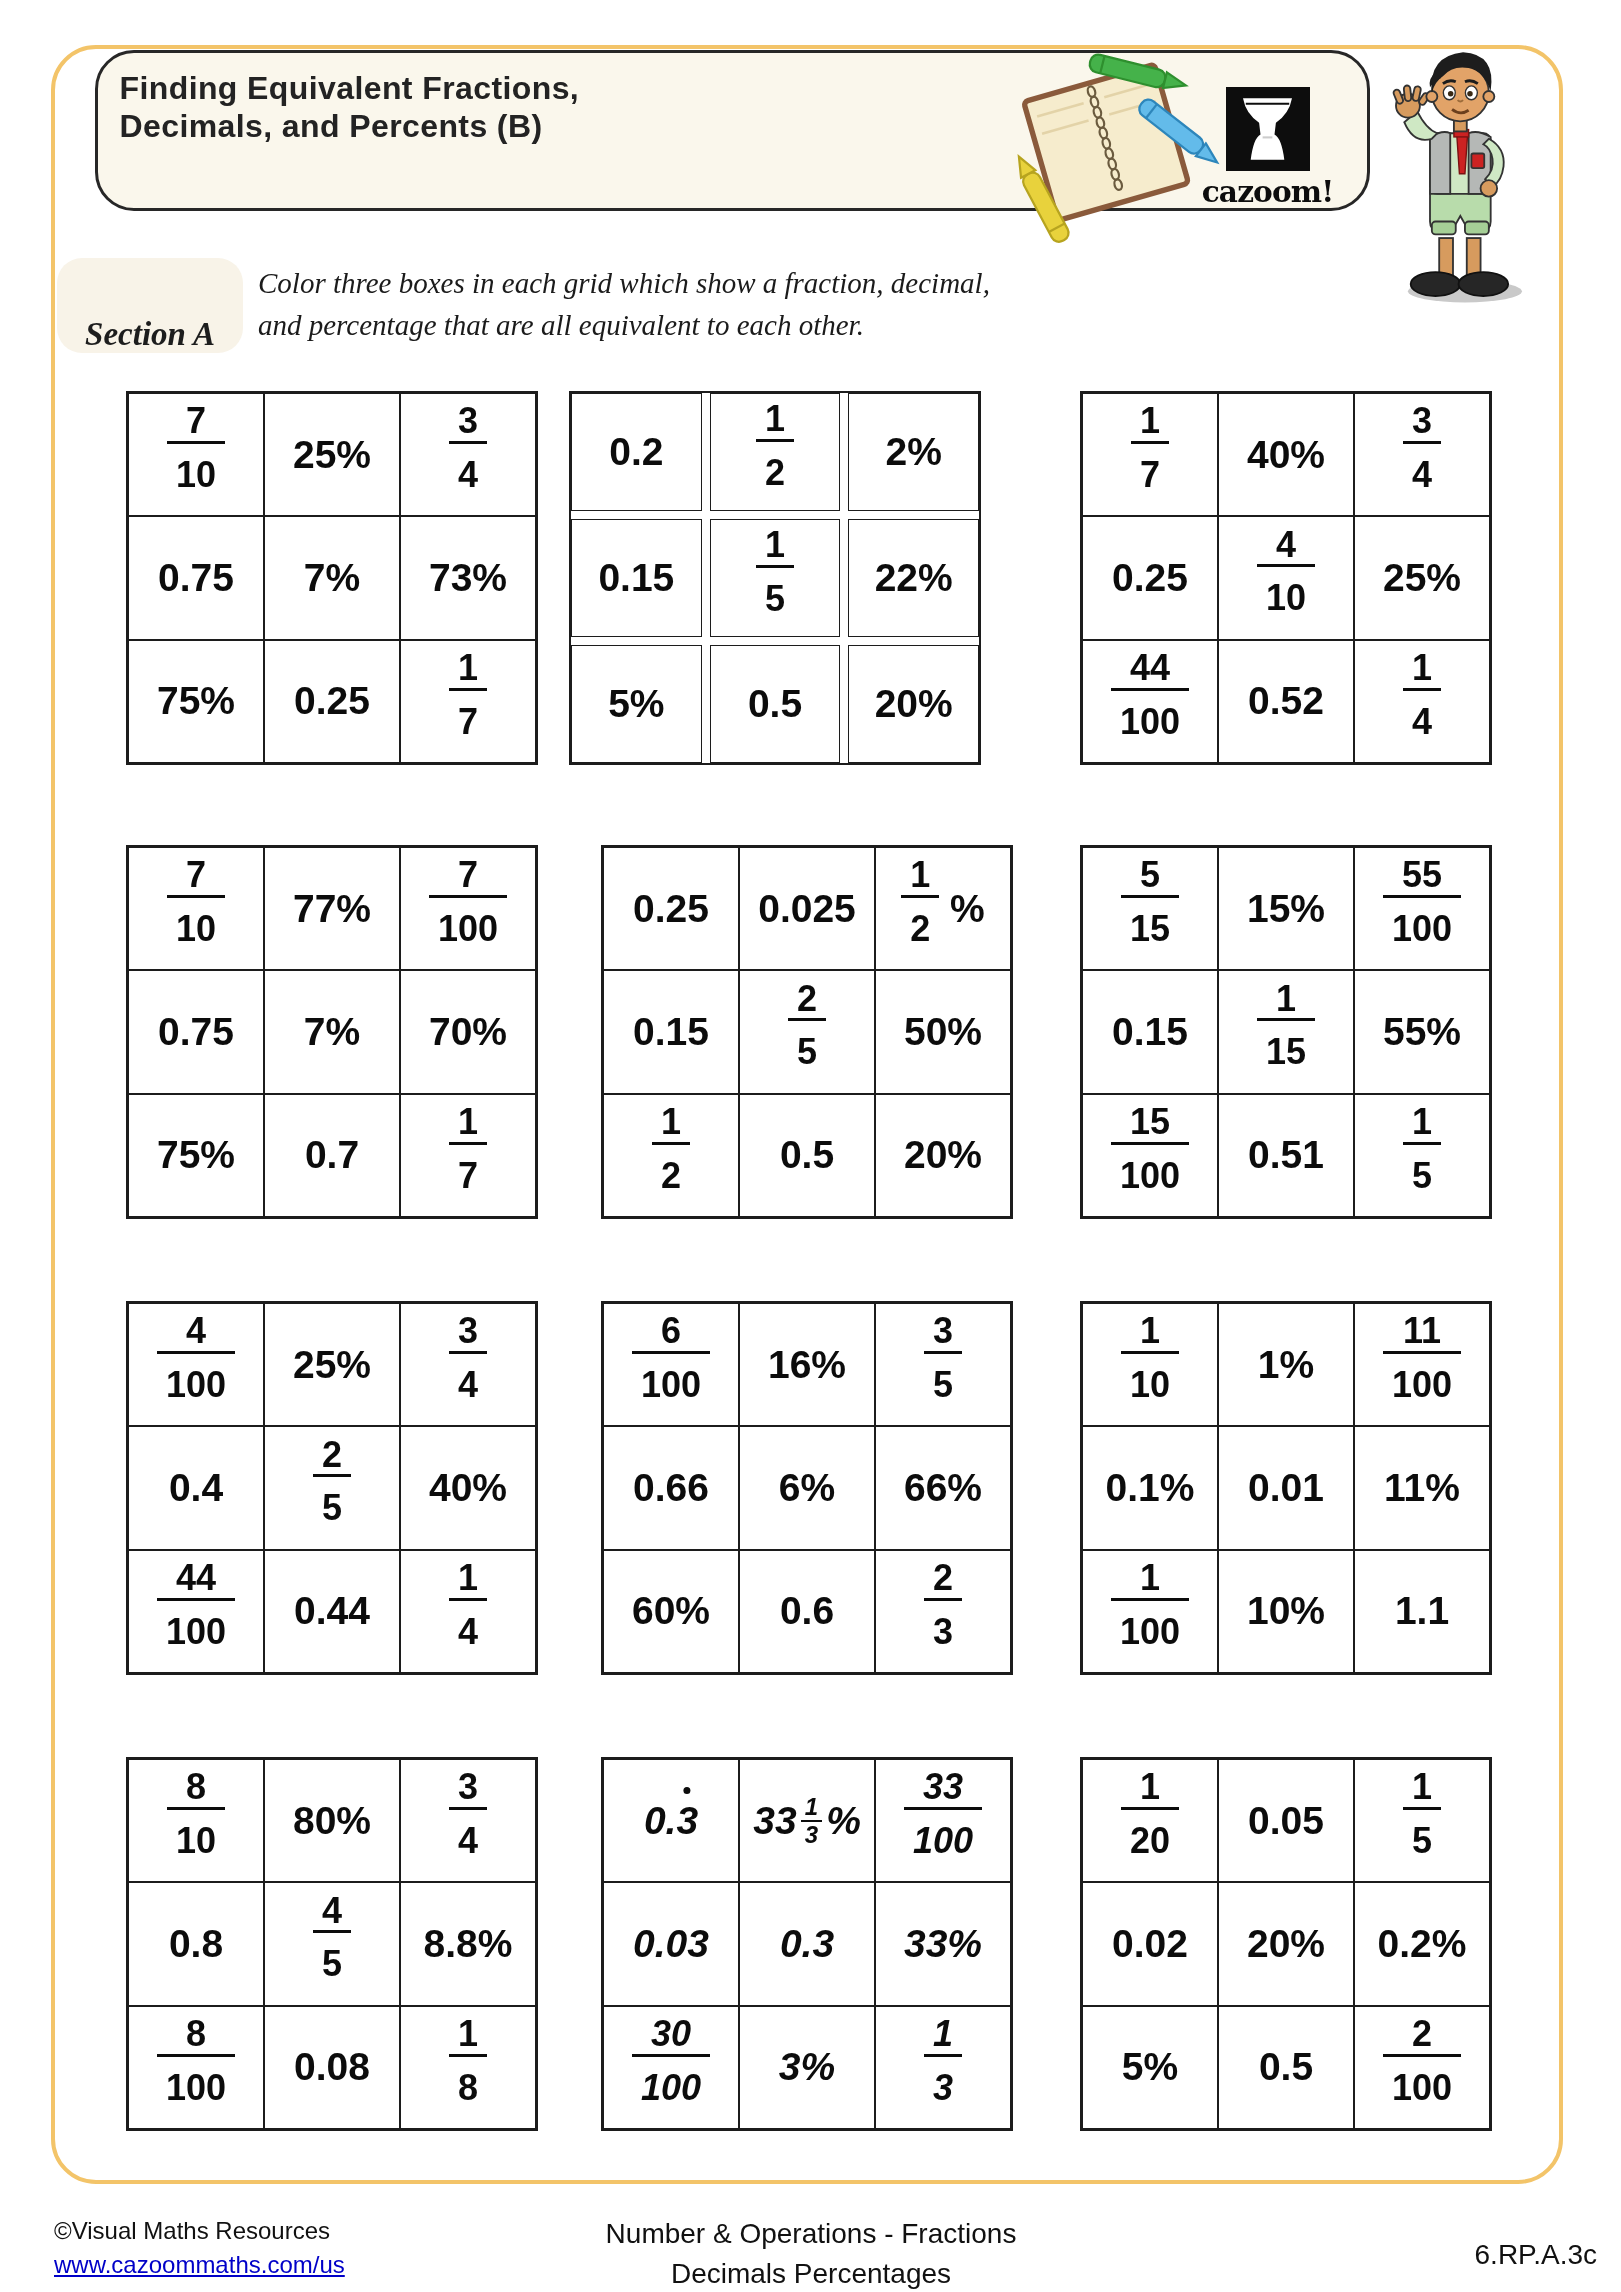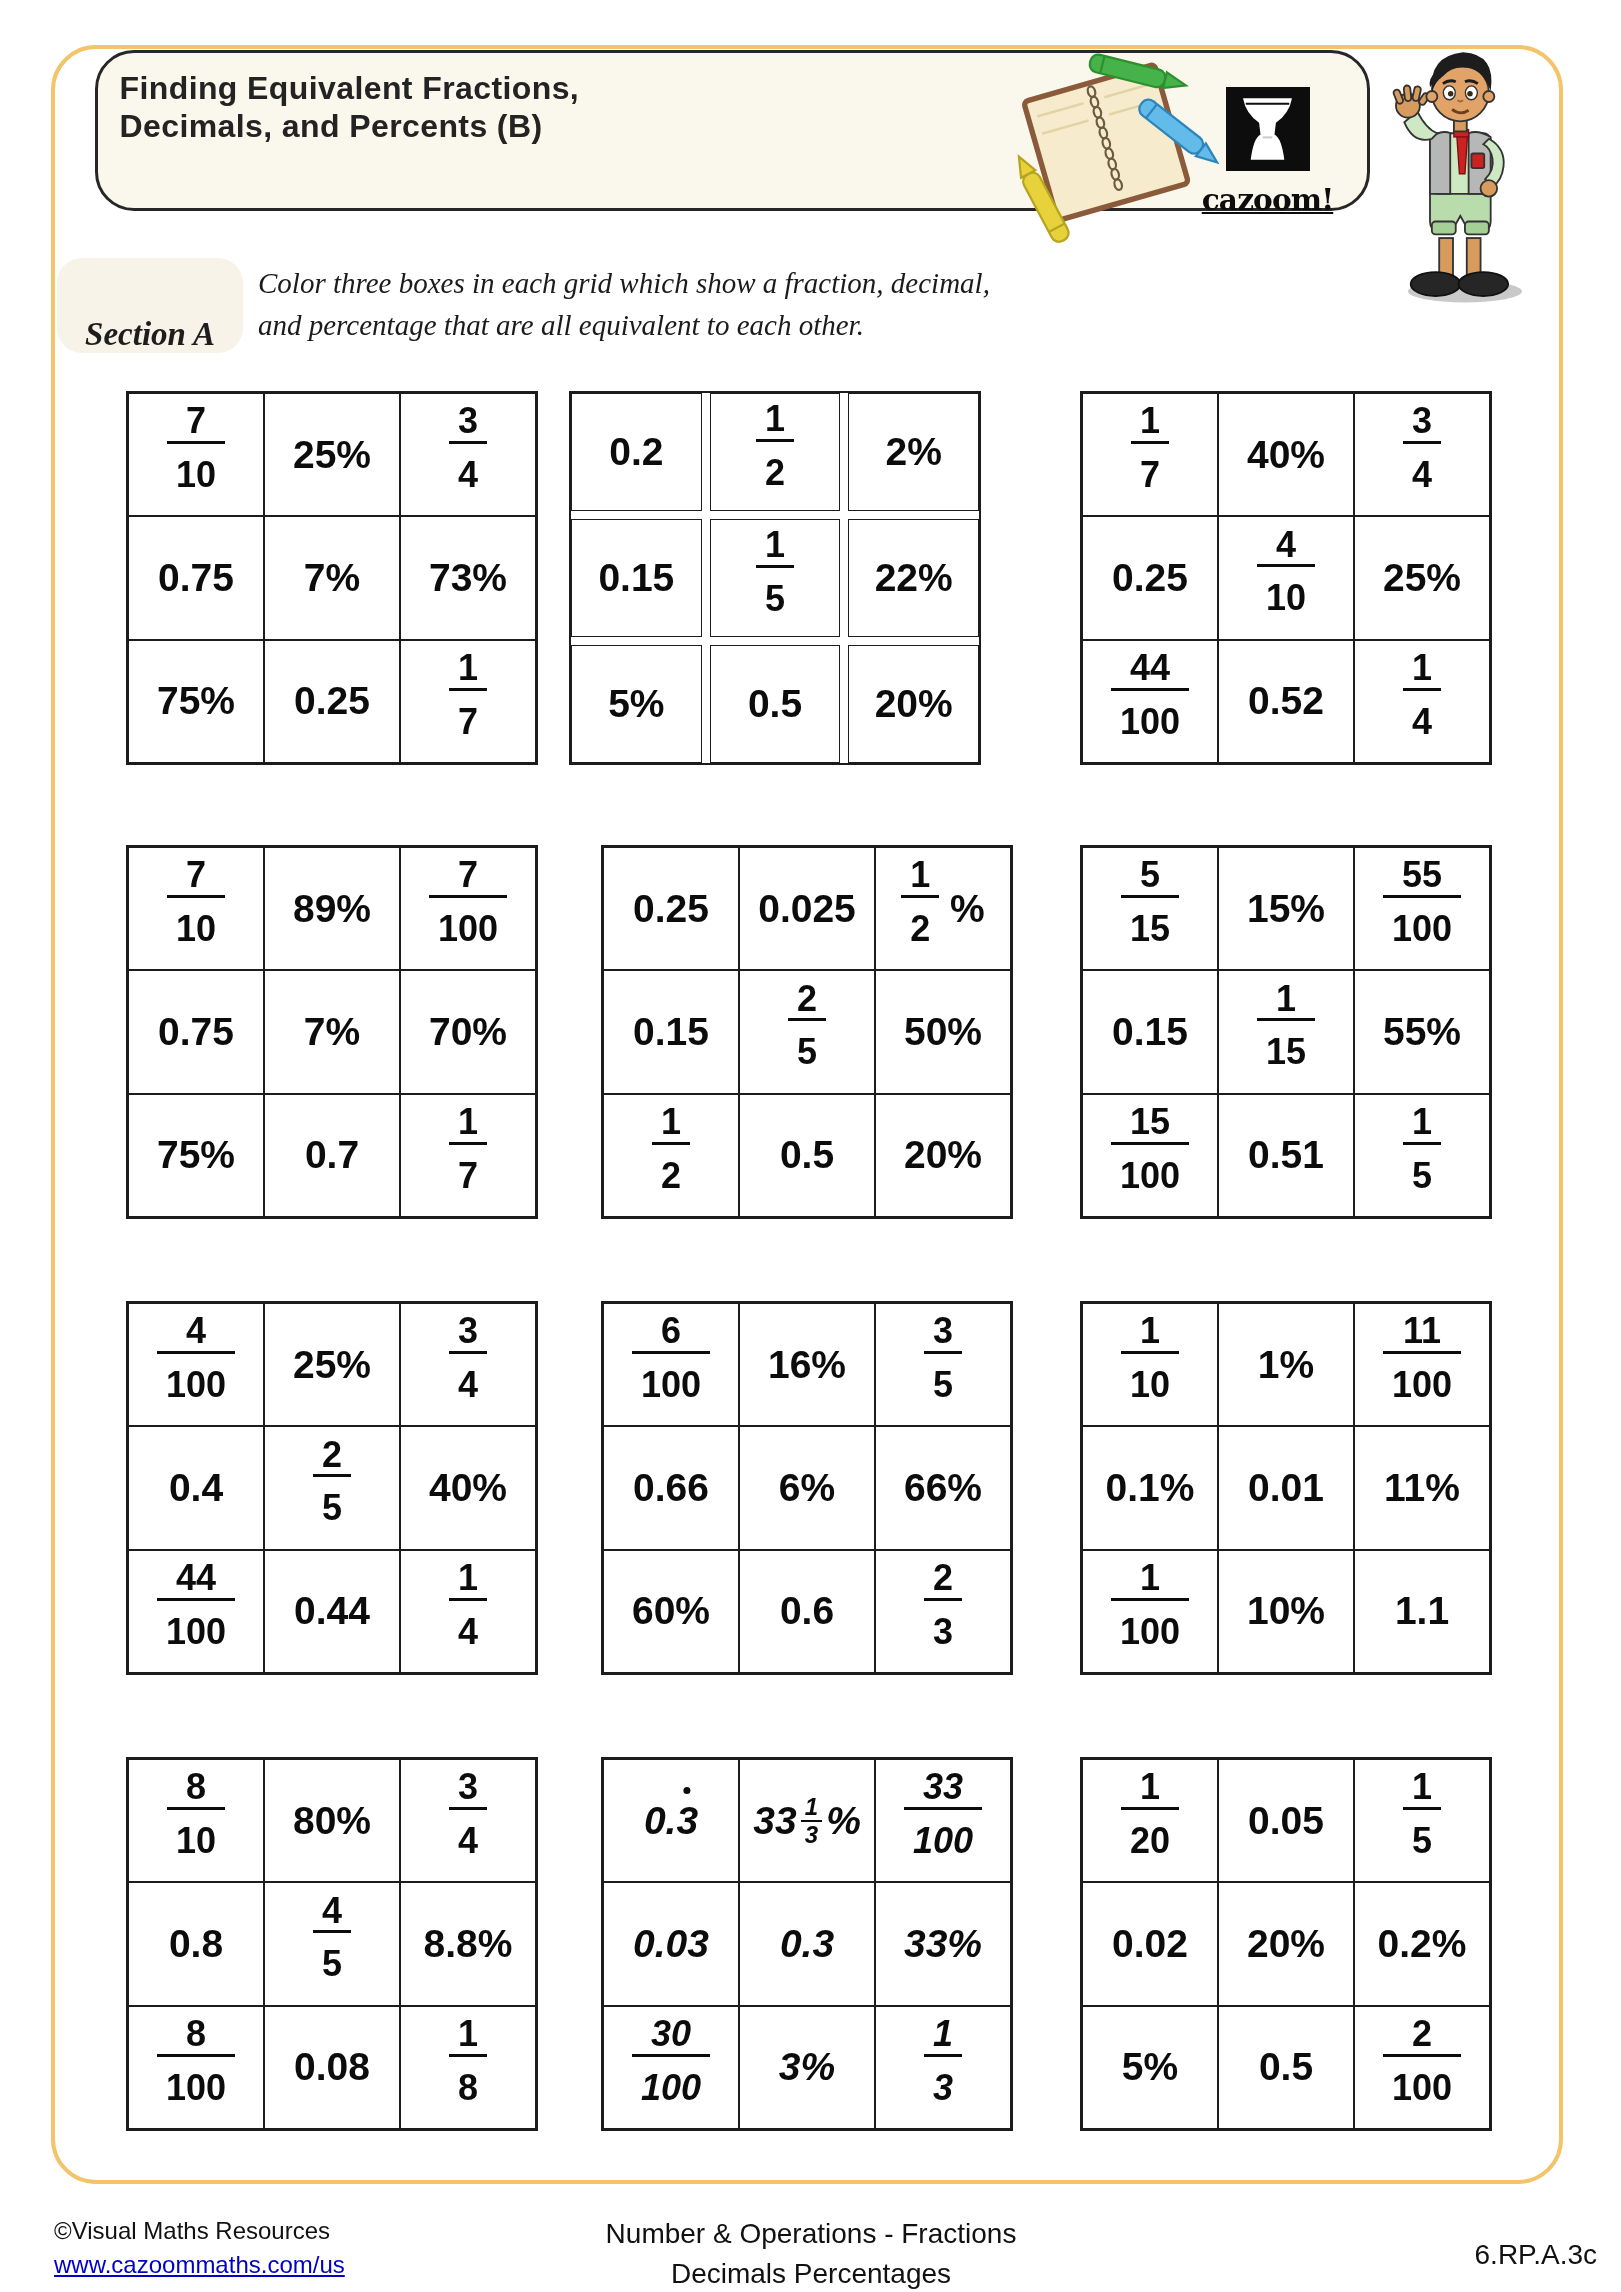--- a/index.html
+++ b/index.html
@@ -15,21 +15,21 @@
     position:absolute;left:95px;top:50px;width:1275px;height:161px;
     background:#faf7ec;border:3.6px solid #272727;border-radius:39px;box-sizing:border-box;
   }
   .title{
     position:absolute;left:21.5px;top:16px;font-size:32px;font-weight:700;
     line-height:1.2;color:#232323;letter-spacing:0.4px;
   }
   .notebook-wrap{position:absolute;left:903px;top:-7.2px;width:224px;height:206px;}
   .logo{position:absolute;left:1098px;top:34px;width:143px;text-align:center;}
   .logo-mark{width:84px;height:84px;background:#0d0d0d;margin:0 auto;display:flex;align-items:center;justify-content:center;}
-  .logo-text{font-family:"DejaVu Serif",serif;font-weight:700;font-size:29.6px;color:#0d0d0d;margin-top:11px;letter-spacing:-0.9px;text-decoration:underline;}
+  .logo-text{font-family:"DejaVu Serif",serif;font-weight:700;font-size:29.6px;color:#0d0d0d;margin-top:3px;letter-spacing:-0.9px;}
   .mascot{position:absolute;left:1379px;top:45px;width:159px;height:262px;}
   .section-label{
     position:absolute;left:57px;top:258px;width:186px;height:95px;background:#f8f3e8;
     border-radius:25px;display:flex;align-items:flex-end;justify-content:center;
     font-family:"Liberation Serif",serif;font-style:italic;font-weight:700;font-size:33px;color:#1d1d1d;
   }
   .instructions{
     position:absolute;left:258px;top:262px;width:896px;
     font-family:"Liberation Serif",serif;font-style:italic;font-size:29px;
     line-height:1.45;color:#1b1b1b;
@@ -292,21 +292,21 @@
         </div>
       </div>
       <div class="grid" style="left: 126px; top: 845px;">
         <div class="cell">
           <span class="frac">
             <span class="num">7</span>
             <span class="den">10</span>
           </span>
         </div>
         <div class="cell">
-          <span class="val">89%</span>
+          <span class="val">77%</span>
         </div>
         <div class="cell">
           <span class="frac">
             <span class="num">7</span>
             <span class="den">100</span>
           </span>
         </div>
         <div class="cell">
           <span class="val">0.75</span>
         </div>

